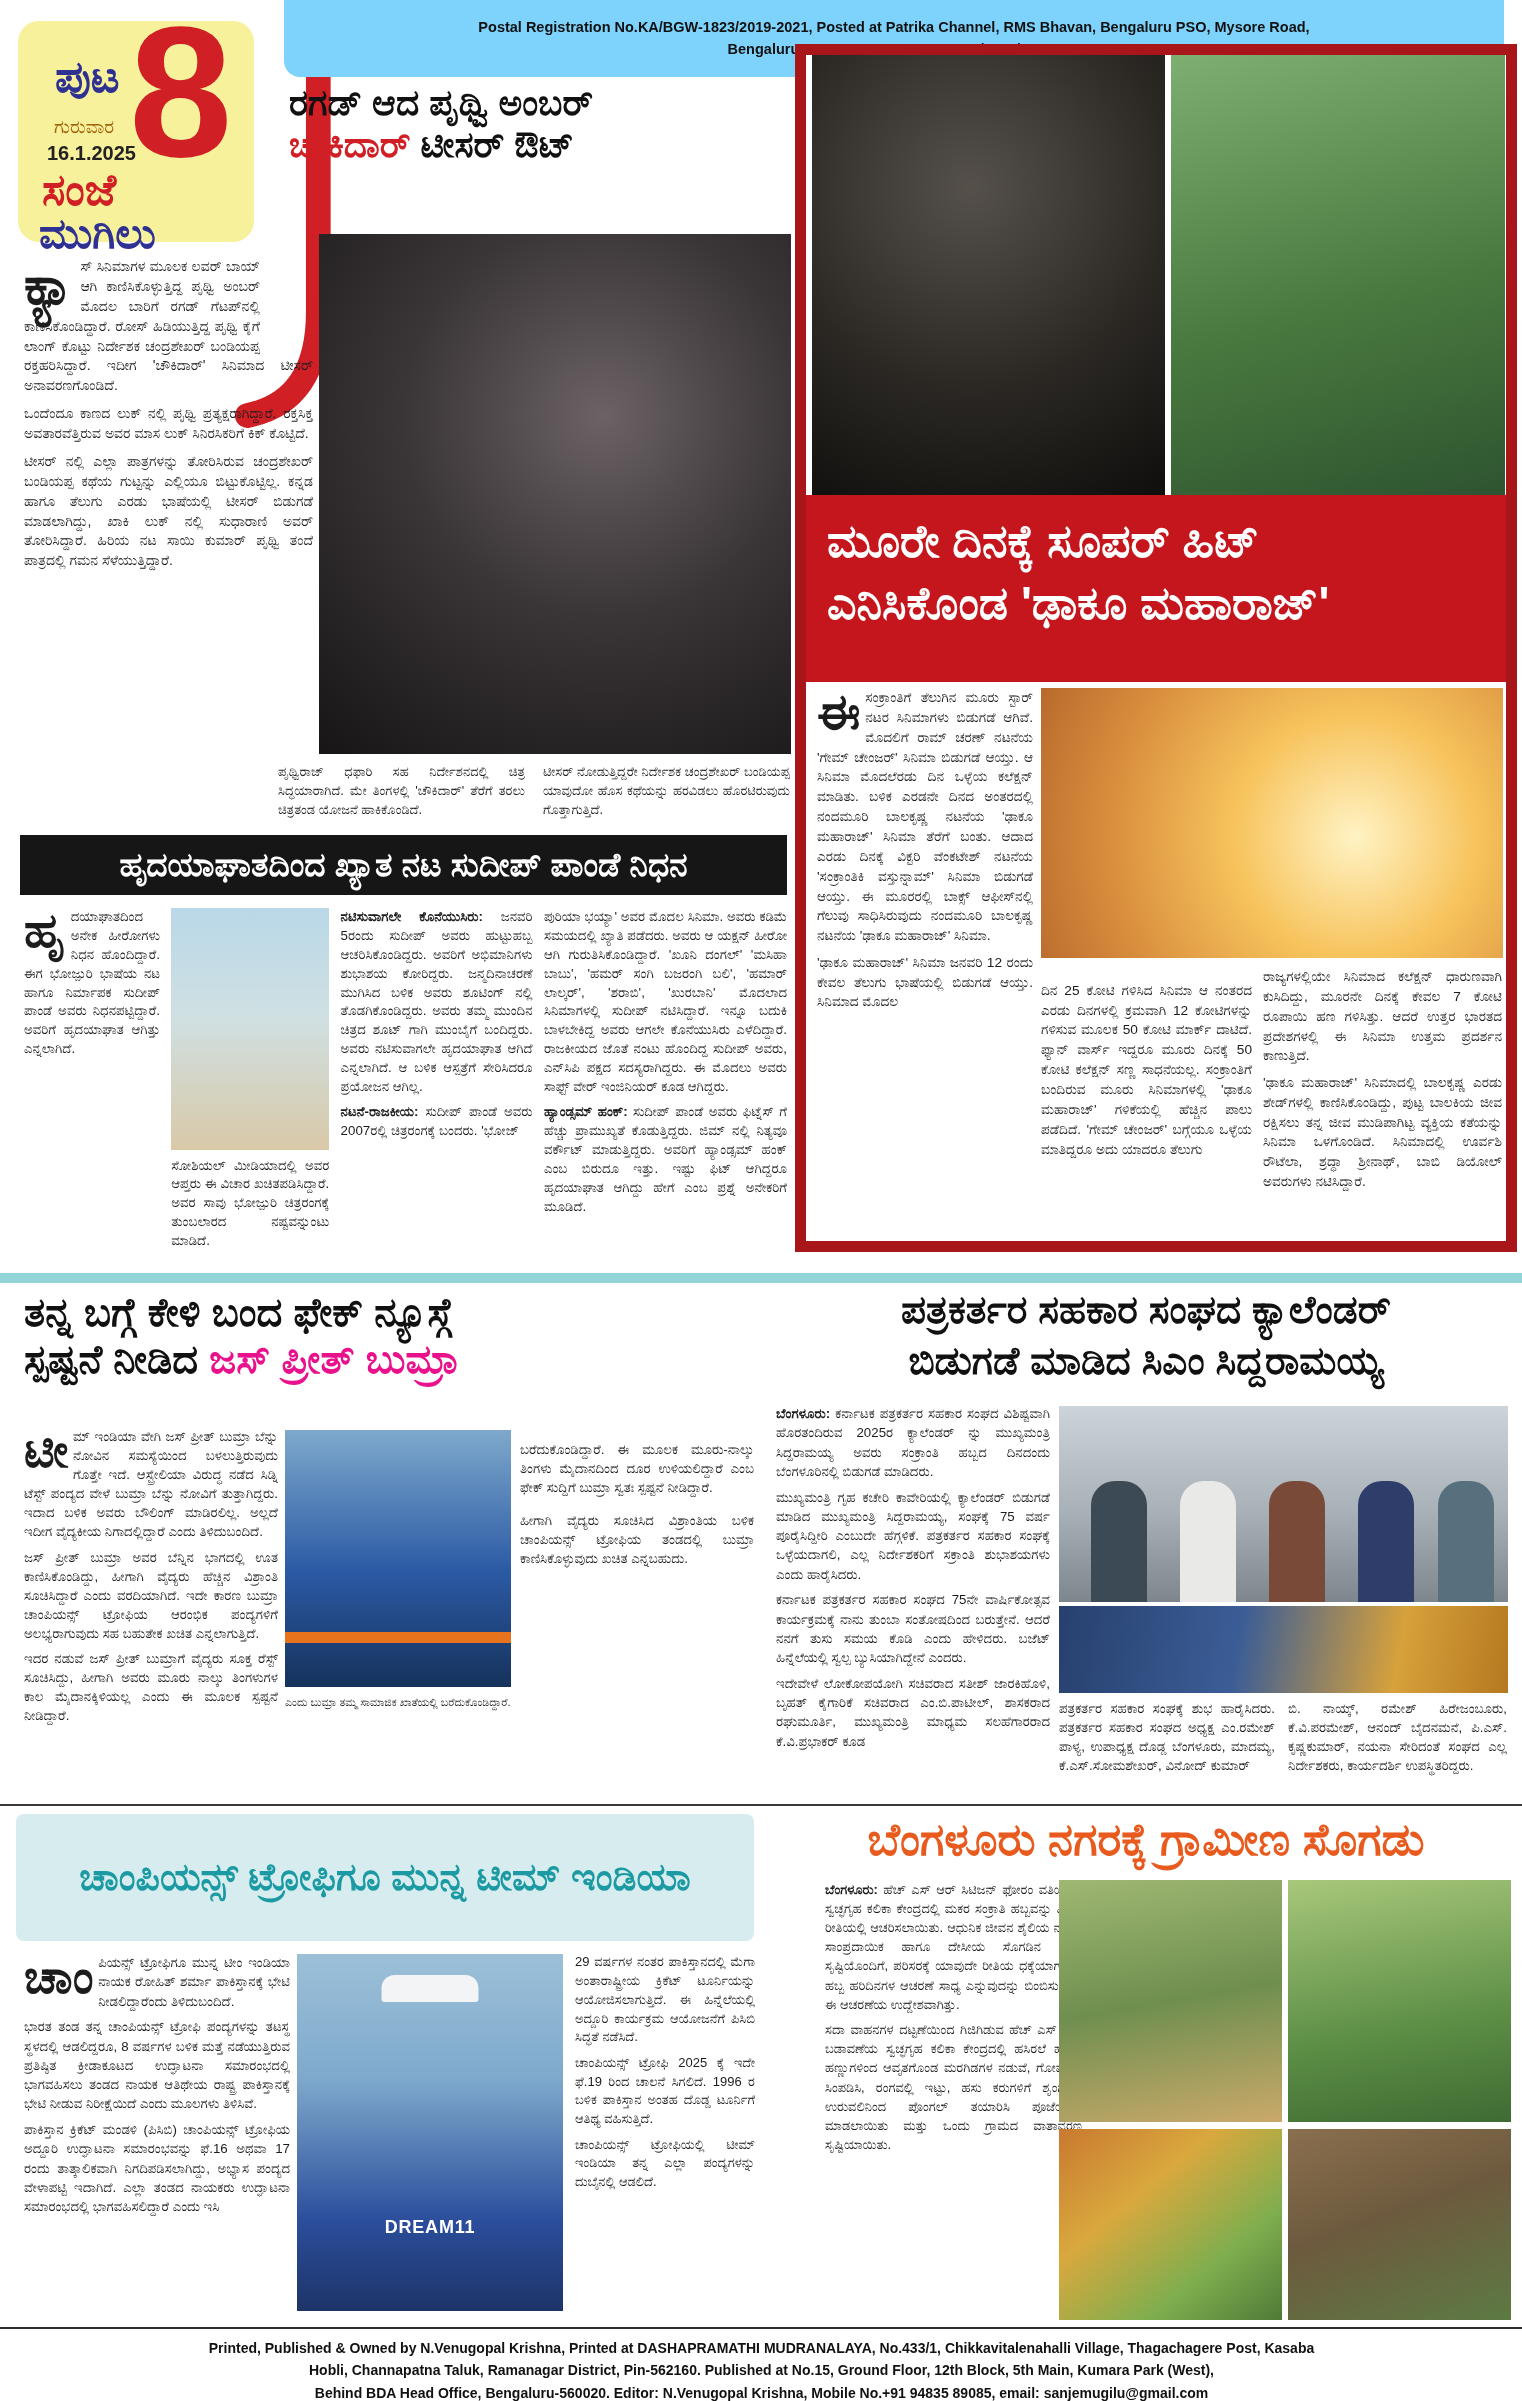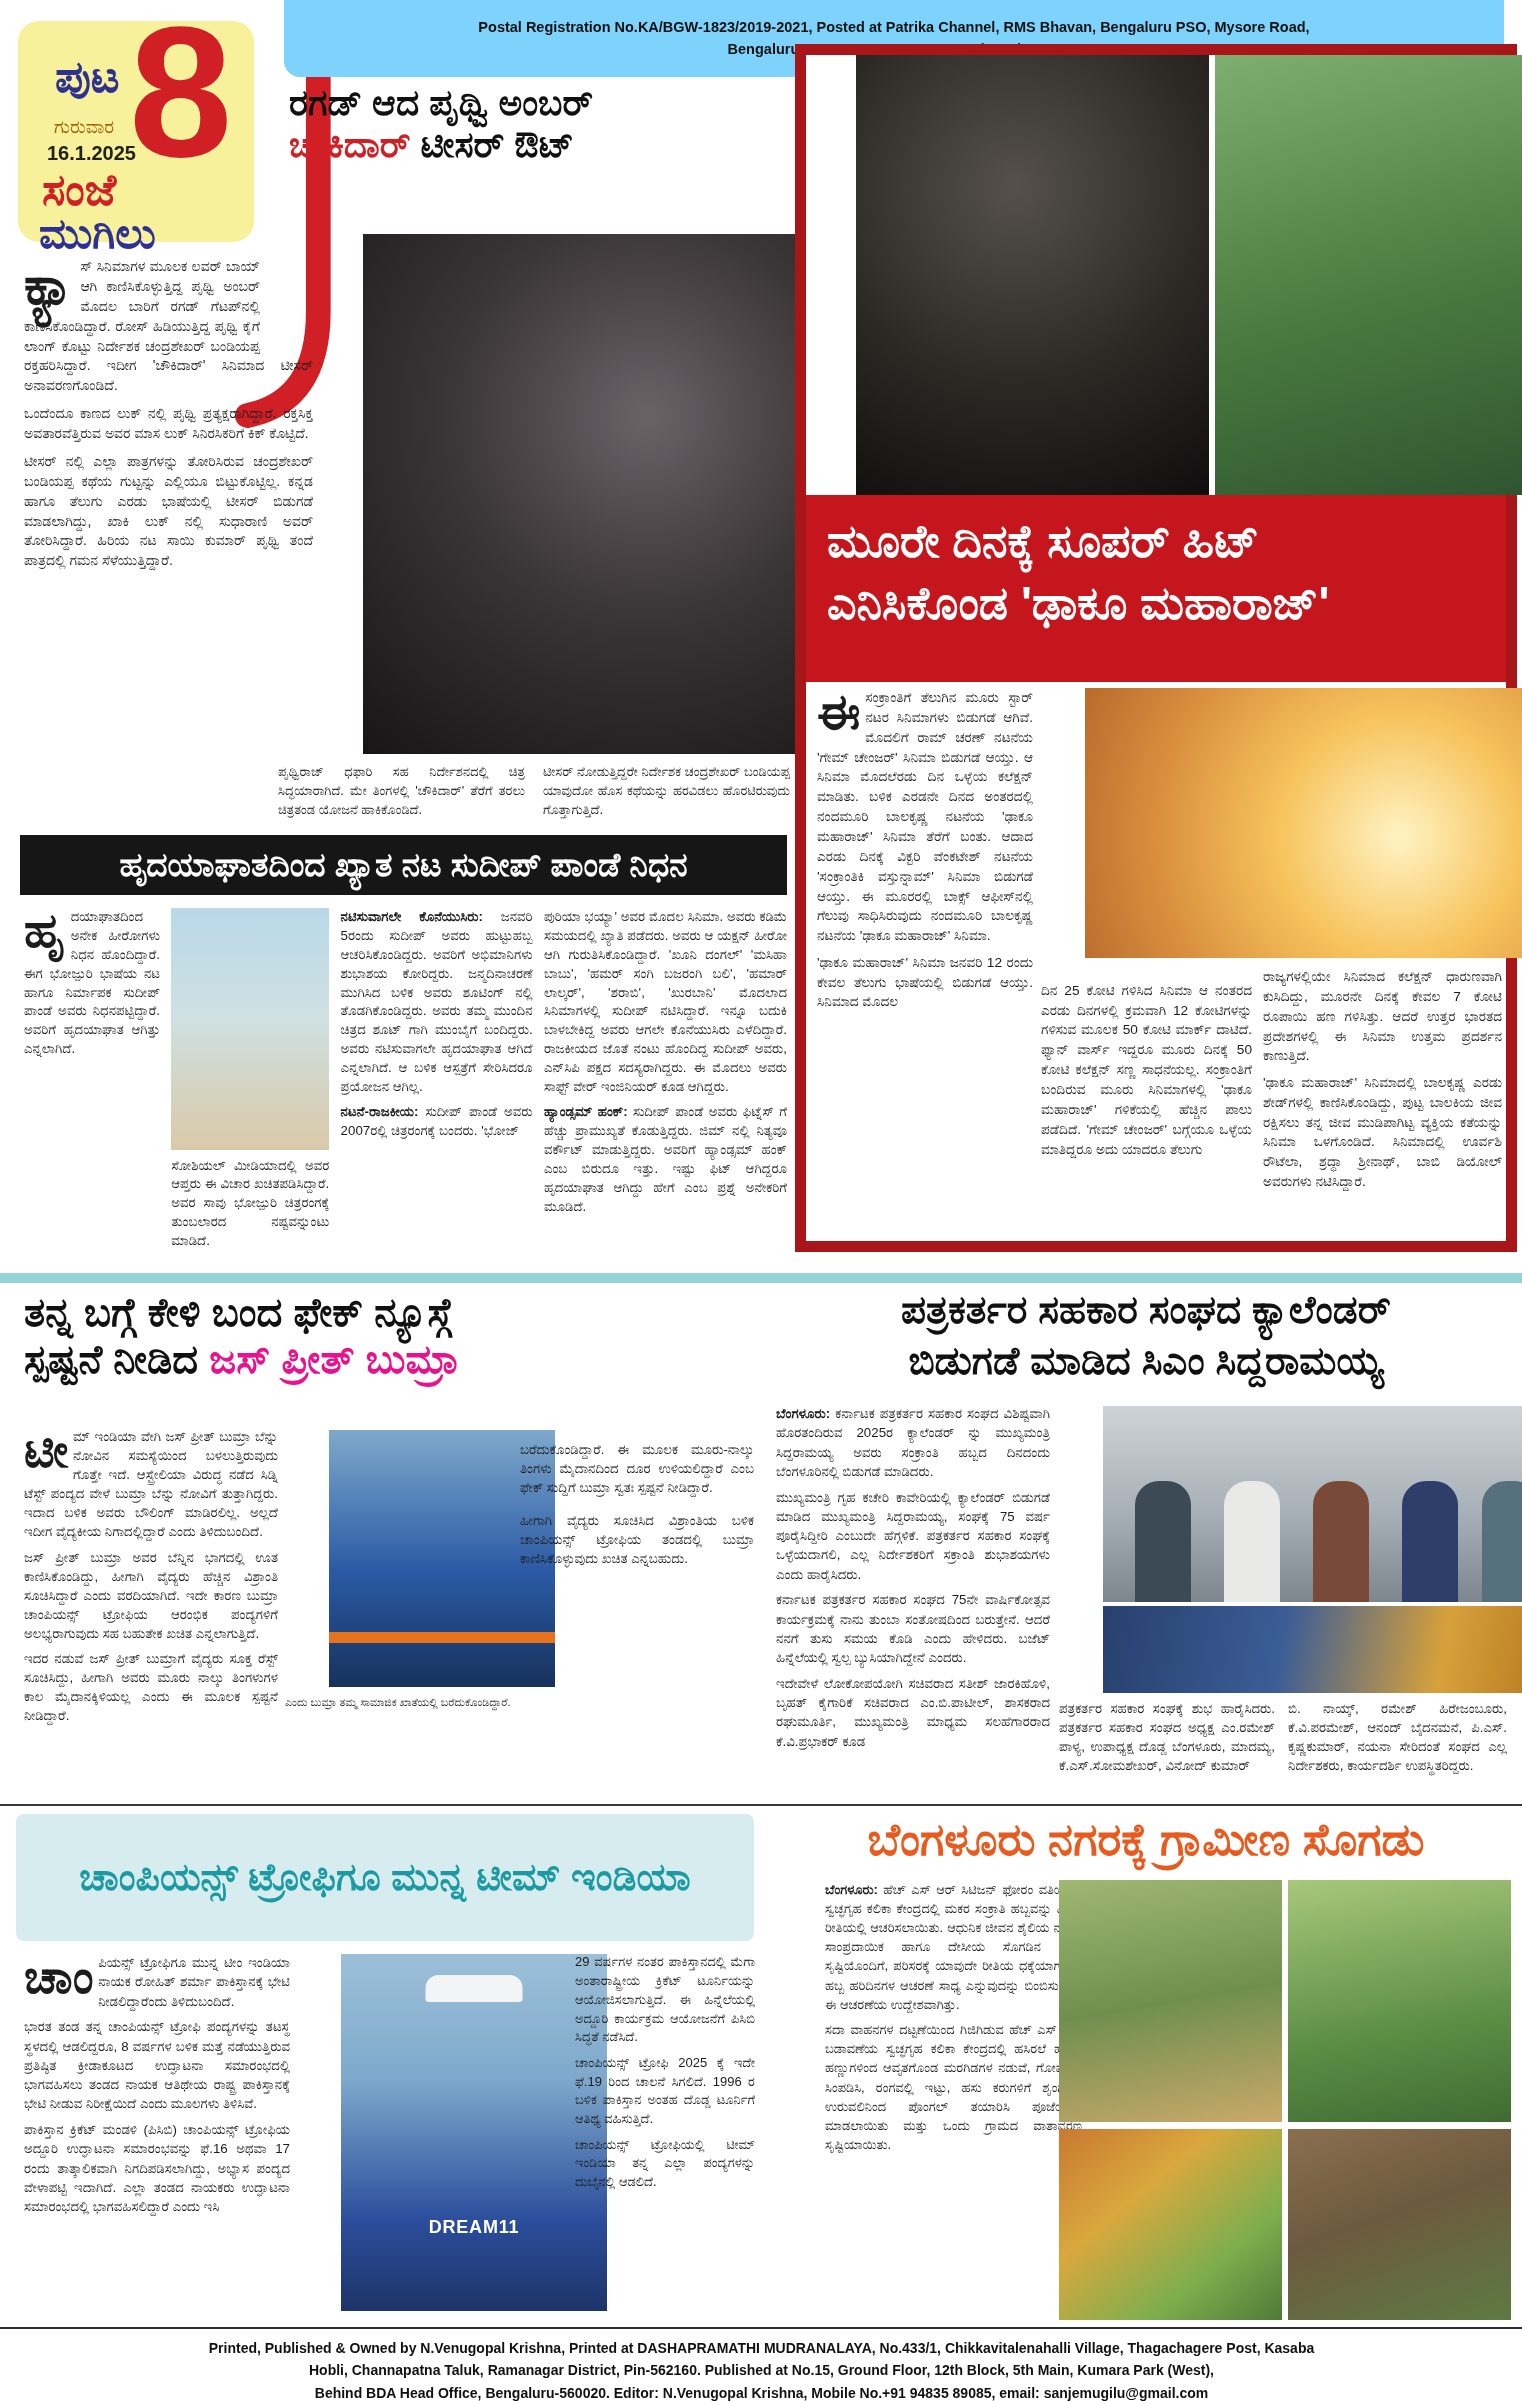--- a/index.html
+++ b/index.html
@@ -1,21 +1,21 @@
 <!DOCTYPE html>
 <html style="font-size:13px"><head>
 <meta charset="utf-8">
 <style>
   html,body{margin:0;padding:0;background:#e8e8e4;}
   #page{position:relative;width:1523px;height:2401px;background:#ffffff;margin:0 auto;
         font-family:"Liberation Sans",sans-serif;color:#1c1c1c;overflow:hidden;
         box-shadow:0 0 4.8px rgba(0,0,0,.35);}
   .abs{position:absolute;}
   .just{text-align:justify;}
-  .photo{background-size:cover;position:absolute;margin-left:44px;}
+  .photo{background-size:cover;position:absolute;}
   
   #masthead{left:18px;top:21px;width:236px;height:221px;background:#f7f19c;border-radius:21px;}
   #m-puta{left:37px;top:31px;font-size:44px;font-weight:bold;color:#2e3192;}
   #m-num{left:111px;top:-50px;font-size:186px;font-weight:bold;color:#d11f26;line-height:1.3;}
   #m-weekday{left:36px;top:95px;font-size:18.6px;color:#a16207;}
   #m-date{left:29px;top:121px;font-size:20px;font-weight:bold;color:#222;}
   #m-name1{left:24px;top:144px;font-size:44px;font-weight:bold;color:#d11f26;}
   #m-name2{left:21px;top:189px;font-size:42px;font-weight:bold;color:#2e3192;}
   #red-j{left:238px;top:8px;width:105px;height:484px;overflow:visible;}
   

